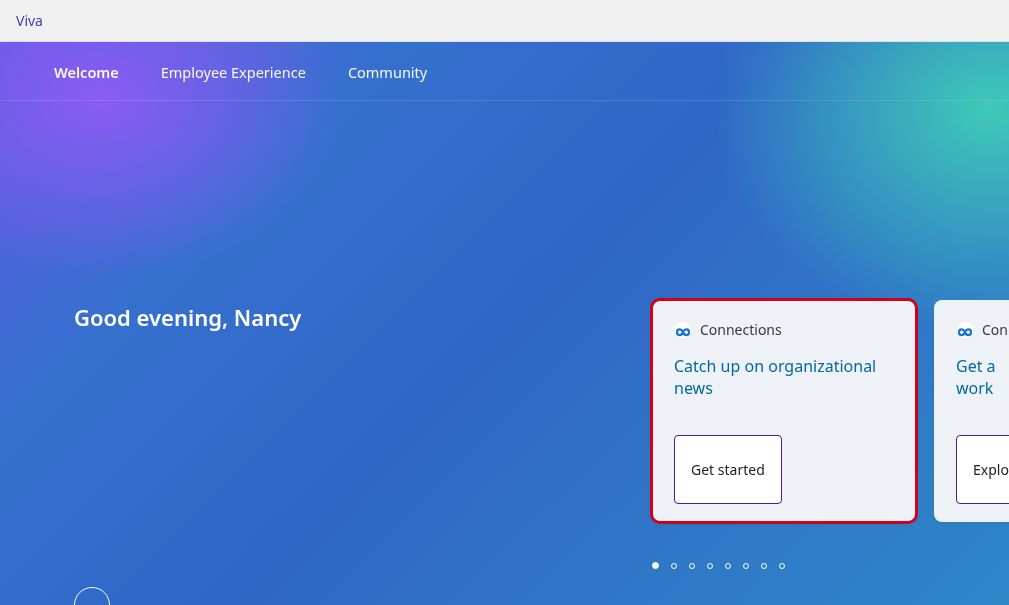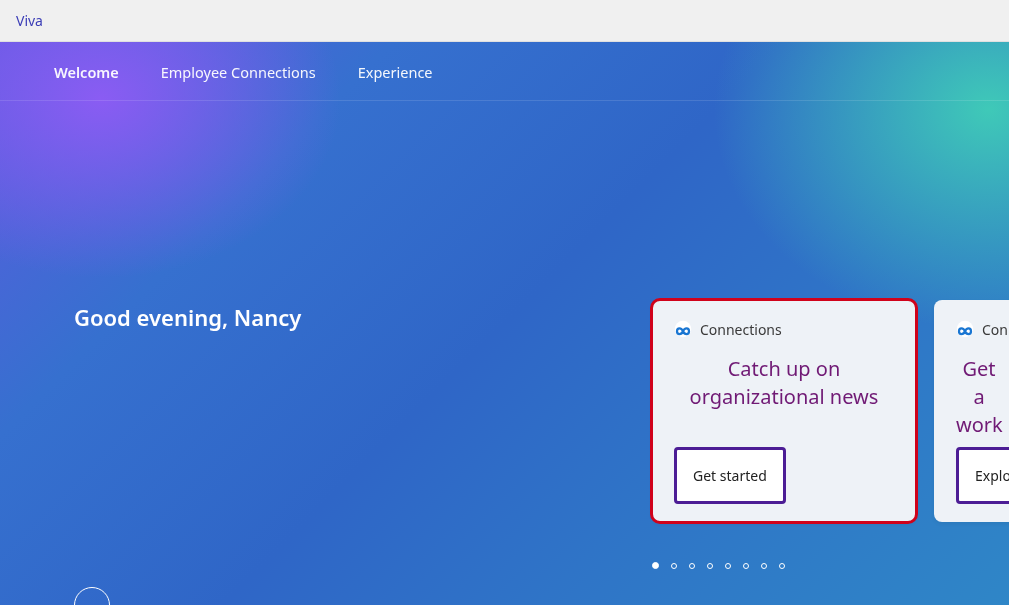--- a/index.html
+++ b/index.html
@@ -85,45 +85,45 @@
     flex-direction: column;
     box-shadow: 0 2px 4px rgba(0,0,0,0.06);
     position: relative;
   }
   .card.highlight {
     outline: 3px solid #d0021b;
     outline-offset: -1px;
   }
   .card-header {
     display: flex;
+    align-items: center;
     gap: 8px;
     margin-bottom: 16px;
   }
   .card-header .icon {
     width: 18px; height: 18px;
   }
   .card-header .label {
     font-size: 14px;
     color: #3a3a3a;
     font-weight: 400;
   }
   .card-title {
-    font-size: 20px;
+    font-size: 16px;
     line-height: 1.4;
-    color: #701a75;
-    font-weight: 400;
-    text-align: center;
+    color: #0369a1;
+    font-weight: 400;
   }
   .card-btn {
     margin-top: auto;
     align-self: flex-start;
     background: #ffffff;
-    border: 3px solid #4c1d95;
+    border: 1px solid #4c1d95;
     border-radius: 4px;
-    padding: 16px 16px;
+    padding: 24px 16px;
     font-size: 14px;
     font-family: inherit;
     color: #222;
     cursor: pointer;
   }
   .card.peek {
     width: 90px;
     overflow: hidden;
   }
 
@@ -161,22 +161,22 @@
 <body>
 
 <div class="top-bar">
   <span class="app-name">Viva</span>
 </div>
 
 <div class="hero">
 
   <div class="tabs">
     <div class="tab active">Welcome</div>
-    <div class="tab">Employee Connections</div>
-    <div class="tab">Experience</div>
+    <div class="tab">Employee Experience</div>
+    <div class="tab">Community</div>
   </div>
 
   <div class="hero-content">
     <div class="greeting">Good evening, Nancy</div>
   </div>
 
   <div class="cards">
 
     <div class="card highlight">
       <div class="card-header">

